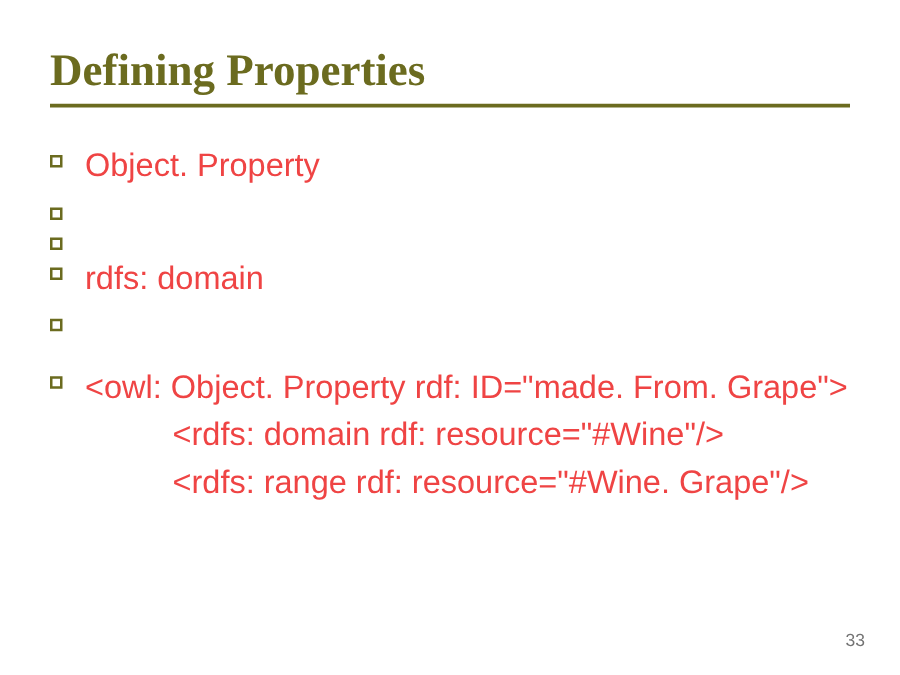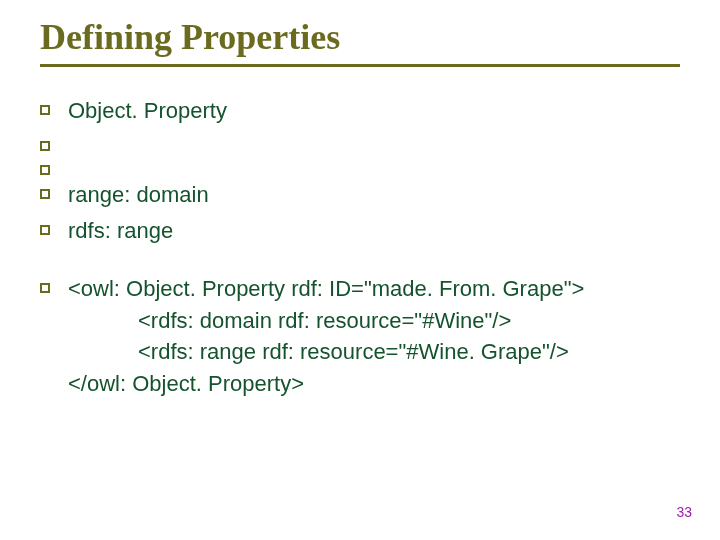--- a/index.html
+++ b/index.html
@@ -10,39 +10,39 @@
     background: #ffffff;
     font-family: Verdana, Geneva, sans-serif;
     color: #000;
     overflow: hidden;
   }
   .slide {
     position: relative;
     width: 720px;
     height: 540px;
     box-sizing: border-box;
-    padding: 16px 40px 20px 40px;
+    padding: 35px 40px 20px 40px;
   }
   .title {
     font-family: "Times New Roman", Times, serif;
     font-weight: bold;
     font-size: 36px;
     color: #6b6b1f;
     margin: 0 0 6px 0;
   }
   .underline {
     height: 3px;
     background: #6b6b1f;
     width: 100%;
     margin-bottom: 28px;
   }
   .content {
-    font-size: 22px;
+    font-size: 26px;
     line-height: 1.45;
-    color: #14532d;
+    color: #ef4444;
     margin-top: 28px;
   }
   .bullet-list {
     list-style: none;
     padding: 0;
     margin: 0 0 26px 0;
   }
   .bullet-item {
     display: flex;
     align-items: flex-start;
@@ -68,21 +68,21 @@
     white-space: pre;
   }
   .indent {
     padding-left: 70px;
   }
   .page-number {
     position: absolute;
     bottom: 20px;
     right: 28px;
     font-size: 14px;
-    color: #a21caf;
+    color: #737373;
   }
 </style>
 </head>
 <body>
 
 <div class="slide">
   <h1 class="title">Defining Properties</h1>
   <div class="underline"></div>
 
   <div class="content">
@@ -92,33 +92,31 @@
         <span>Object. Property</span>
       </li>
       <li class="bullet-item">
         <span class="bullet-icon"></span>
       </li>
       <li class="bullet-item">
         <span class="bullet-icon"></span>
       </li>
       <li class="bullet-item">
         <span class="bullet-icon"></span>
-        <span>range: domain</span>
+        <span>rdfs: domain</span>
       </li>
       <li class="bullet-item">
         <span class="bullet-icon"></span>
-        <span>rdfs: range</span>
       </li>
     </ul>
 
     <div class="code-block">
       <span class="bullet-icon"></span>
       <span class="code-lines">
         <span class="code-line">&lt;owl: Object. Property rdf: ID="made. From. Grape"&gt;</span><br>
         <span class="code-line indent">&lt;rdfs: domain rdf: resource="#Wine"/&gt;</span><br>
         <span class="code-line indent">&lt;rdfs: range rdf: resource="#Wine. Grape"/&gt;</span><br>
-        <span class="code-line">&lt;/owl: Object. Property&gt;</span>
       </span>
     </div>
   </div>
 
   <div class="page-number">33</div>
 </div>
 
 </body></html>

